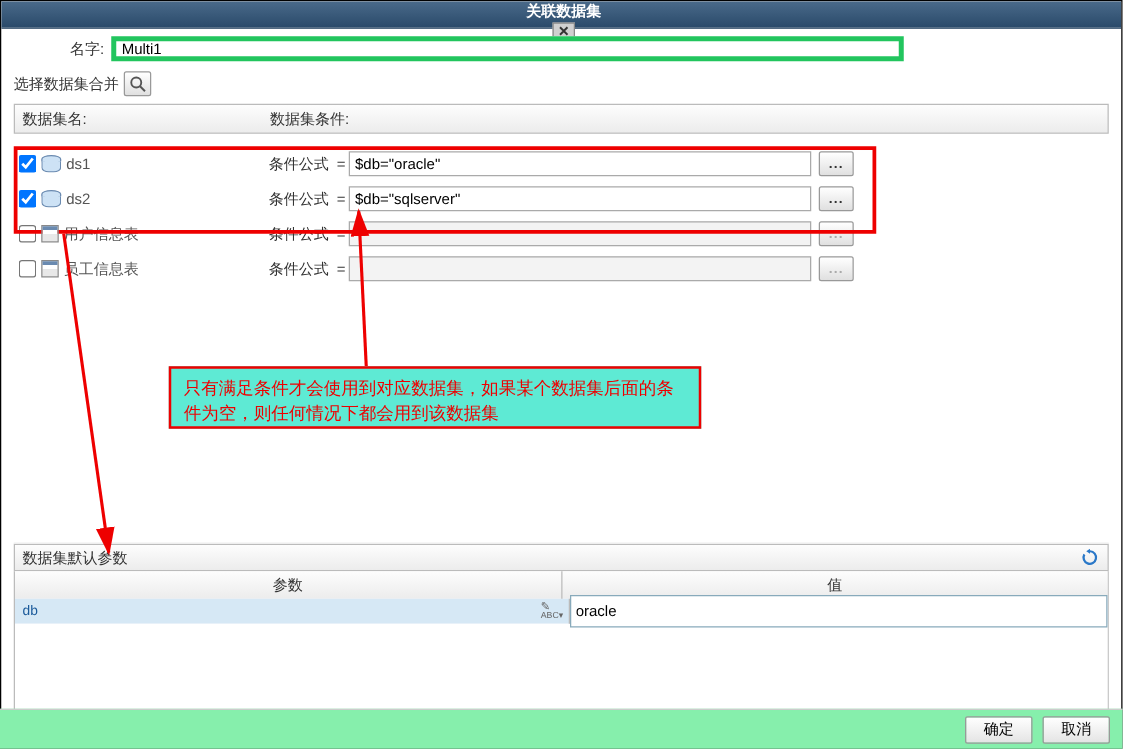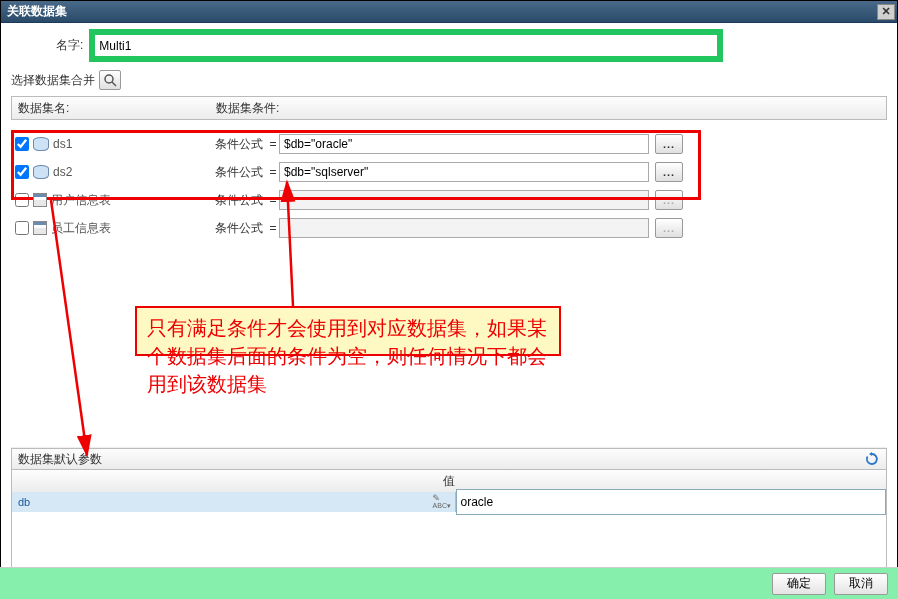--- a/index.html
+++ b/index.html
@@ -16,35 +16,36 @@
   .titlebar {
     background: linear-gradient(#4a6a8a, #2a4a6a);
     color: #fff;
     height: 22px;
     display: flex;
     align-items: center;
     justify-content: space-between;
     padding: 0 2px 0 6px;
     font-weight: bold;
     border-bottom: 1px solid #1a3a5a;
+    flex-direction: column;
   }
   .close-btn {
     width: 18px; height: 16px;
     background: #d0d0d0;
     border: 1px solid #888;
     display: flex; align-items: center; justify-content: center;
     font-family: Arial; font-weight: bold; font-size: 11px;
     color: #333; cursor: pointer;
   }
   .content { padding: 6px 10px; }
   .name-row { display: flex; align-items: center; gap: 6px; margin-bottom: 8px; margin-left: 45px; }
   .name-row label { }
   .name-row input {
-    width: 634px; height: 33px;
-    border: 6px solid #22c55e; padding: 1px 4px;
+    width: 634px; height: 20px;
+    border: 4px solid #22c55e; padding: 1px 4px;
     font-size: 12px;
   }
   .select-row { display: flex; align-items: center; gap: 4px; margin-bottom: 6px; }
   .icon-btn {
     width: 22px; height: 20px;
     border: 1px solid #999;
     background: linear-gradient(#fff,#e0e0e0);
     display: flex; align-items: center; justify-content: center;
     cursor: pointer; border-radius: 2px;
   }
@@ -96,22 +97,22 @@
     font-size:11px;
   }
   .ds-row.disabled .inp input { background:#f3f3f3; color:#999; }
   .ds-row.disabled .dots { color:#aaa; }
   .redbox1 {
     position:absolute; left:0px; top:0px; width:690px; height:70px;
     border:3px solid #e00; pointer-events:none;
   }
   .annotation {
     position:absolute; left:124px; top:176px; width:426px; height:50px;
-    border:2px solid #e00; background:#fef9c3;
-    padding:6px 10px; color:#e00; font-size:20px; line-height:1.4;
+    border:2px solid #e00; background:#5eead4;
+    padding:6px 10px; color:#e00; font-size:14px; line-height:1.4;
   }
   svg.arrows { position:absolute; left:0; top:0; pointer-events:none; }
 
   .defparam-head {
     height:22px; border:1px solid #bbb;
     background: linear-gradient(#fdfdfd,#ececec);
     display:flex; align-items:center; padding:0 6px; gap:6px;
   }
   .defparam-head .title { flex:1; }
   .refresh-icon {
@@ -251,20 +252,21 @@
     <span class="title">数据集默认参数</span>
     <span class="refresh-icon">
       <svg width="14" height="14" viewBox="0 0 14 14">
           <path d="M7 2 A5 5 0 1 1 2.5 4.5" fill="none" stroke="#2a78c8" stroke-width="1.8"></path>
           <path d="M7 0 L7 4 L4 2 z" fill="#2a78c8"></path>
         </svg>
     </span>
   </div>
   <div class="param-table">
     <div class="pthead">
+      <div class="pcol">参数</div>
       <div class="pcol">值</div>
     </div>
     <div class="param-row">
       <div class="pcell">
         <span>db</span>
         <span class="type-icon">
             <span>✎</span>
             <span style="font-size:7px">ABC▾</span>
           </span>
       </div>

